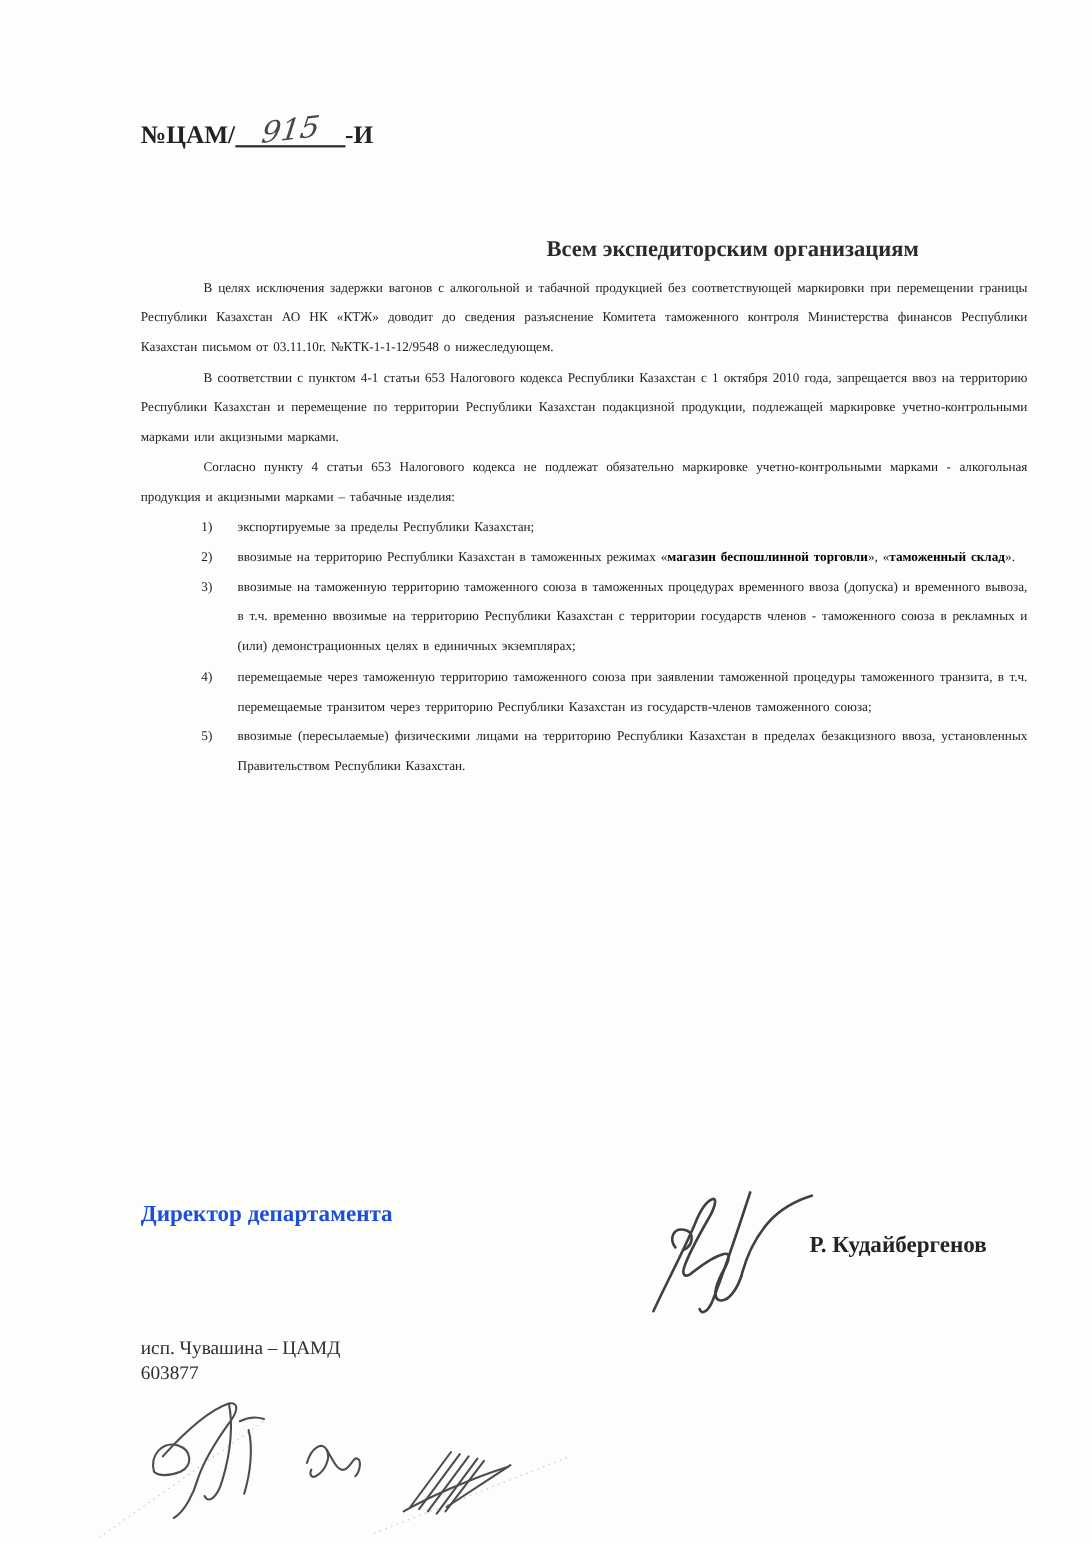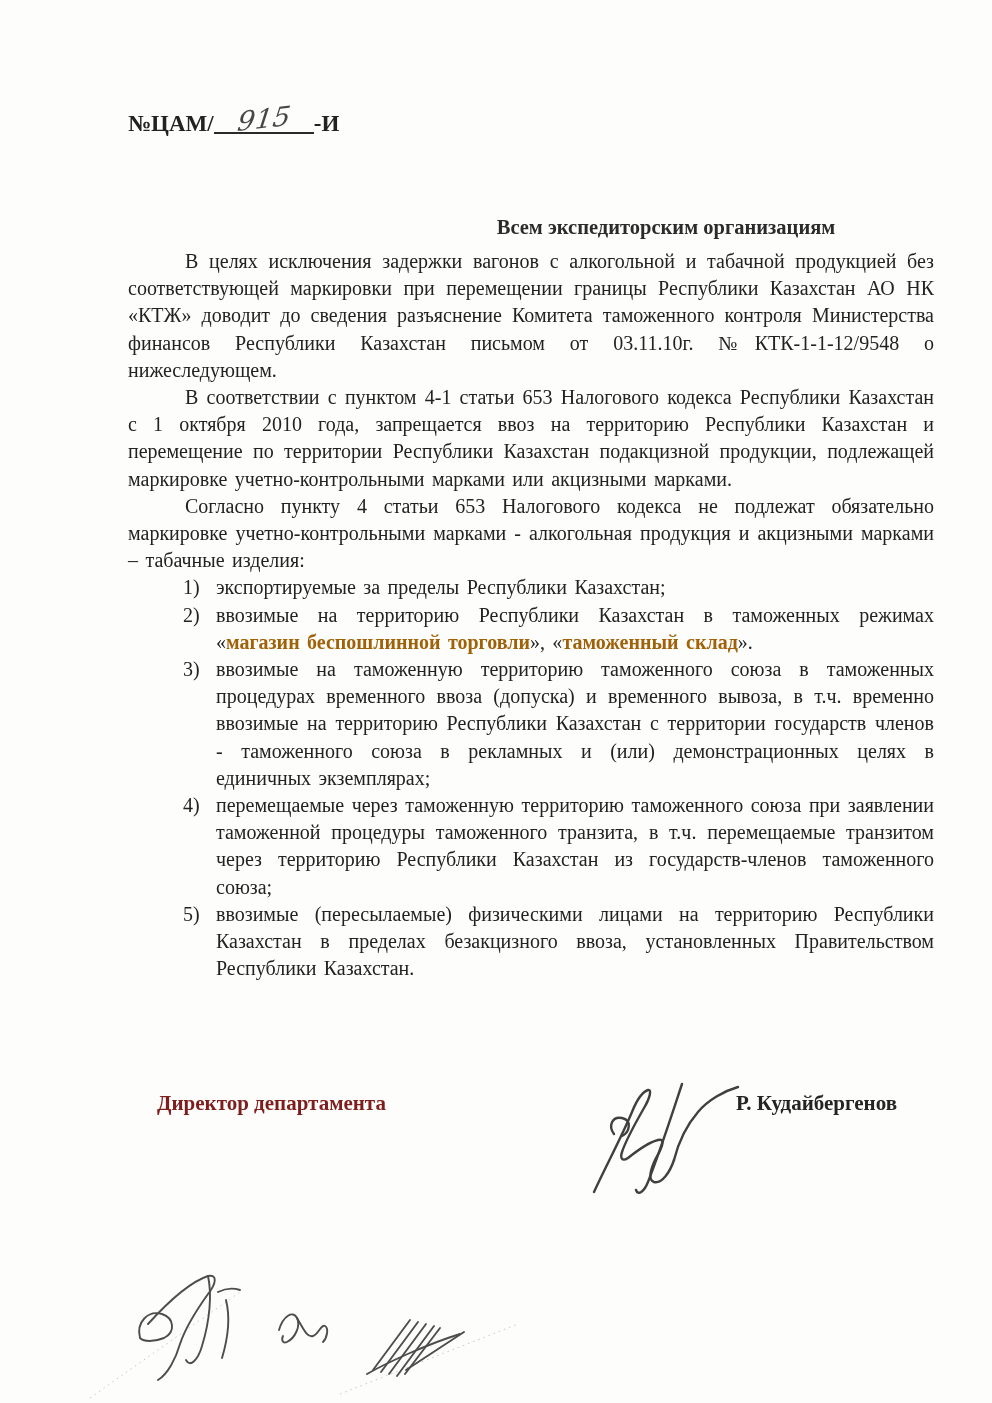--- a/index.html
+++ b/index.html
@@ -35,38 +35,38 @@
   }
   
   .addressee{
     position:absolute;top:196px;left:400px;width:532px;
     text-align:center;
     font-weight:bold;font-size:20.5px;color:#2b2b2b;margin-top:20px;
   }
   
   .body-text{
     position:absolute;left:128px;top:248px;width:806px;
-    font-size:20px;line-height:27.2px;
+    font-size:12px;line-height:27.2px;
     text-align:justify;
     word-spacing:0.12em;
     color:#222;
   }
   .para{margin:0;text-indent:57px;}
   .list{margin:0 0 0 55px;padding:0;list-style:none;}
   .li{display:flex;align-items:flex-start;}
   .li .num{flex:0 0 33px;}
   .li .li-text{flex:1;text-align:justify;}
-  .li .li-text b{color:#a16207;}
+  .li .li-text b{color:#000000;}
   
   .sign-title{
     position:absolute;left:128px;top:1088px;
-    font-weight:bold;font-size:21px;line-height:30px;color:#7f1d1d;margin-left:29px;
+    font-weight:bold;font-size:21px;line-height:30px;color:#1d4ed8;
   }
   .sign-name{
-    position:absolute;left:736px;top:1091px;
+    position:absolute;left:736px;top:1119px;
     font-weight:bold;font-size:21px;color:#242424;
     white-space:nowrap;
   }
   .sign-svg{position:absolute;left:578px;top:1078px;}
   
   .footer{
     position:absolute;left:128px;top:1214px;
     font-size:17.5px;line-height:23px;color:#2e2e2e;
   }
   .scribbles-svg{position:absolute;left:88px;top:1262px;}
@@ -121,20 +121,24 @@
     <g fill="none" stroke="#404040" stroke-width="2.4" stroke-linecap="round">
       <path d="M16,114 C28,88 44,58 54,34 C58,24 64,14 70,12 C74,11 72,20 66,30 C58,44 48,62 44,74 C42,80 44,84 50,80 C60,72 72,64 80,62 C88,60 84,70 78,80 C72,92 70,102 76,104 C84,106 92,94 96,82"></path>
       <path d="M96,82 C100,66 108,48 120,34 C130,22 146,13 160,9"></path>
       <path d="M104,6 C96,30 84,68 70,104 C66,114 60,118 58,112"></path>
       <path d="M36,56 C30,48 34,38 44,40 C54,42 52,54 44,58"></path>
     </g>
   </svg>
 
   <div class="sign-name">Р. Кудайбергенов</div>
 
+  <div class="footer">
+    <div>исп. Чувашина – ЦАМД</div>
+    <div>603877</div>
+  </div>
 
   <svg class="scribbles-svg" width="440" height="140" viewBox="0 0 440 140">
     <g fill="none" stroke="#c7c7c7" stroke-width="1" stroke-dasharray="1.5,4">
       <path d="M2,136 L152,30"></path>
       <path d="M252,132 L430,62"></path>
     </g>
     <g fill="none" stroke="#4d4d4d" stroke-width="1.9" stroke-linecap="round">
 
       <path d="M52,76 C48,60 60,48 74,52 C86,56 88,70 76,76 C66,80 56,80 52,76"></path>
       <path d="M60,62 C80,40 102,20 120,14 C130,12 128,22 120,32 C110,46 98,64 92,82 C88,96 80,112 70,118"></path>

